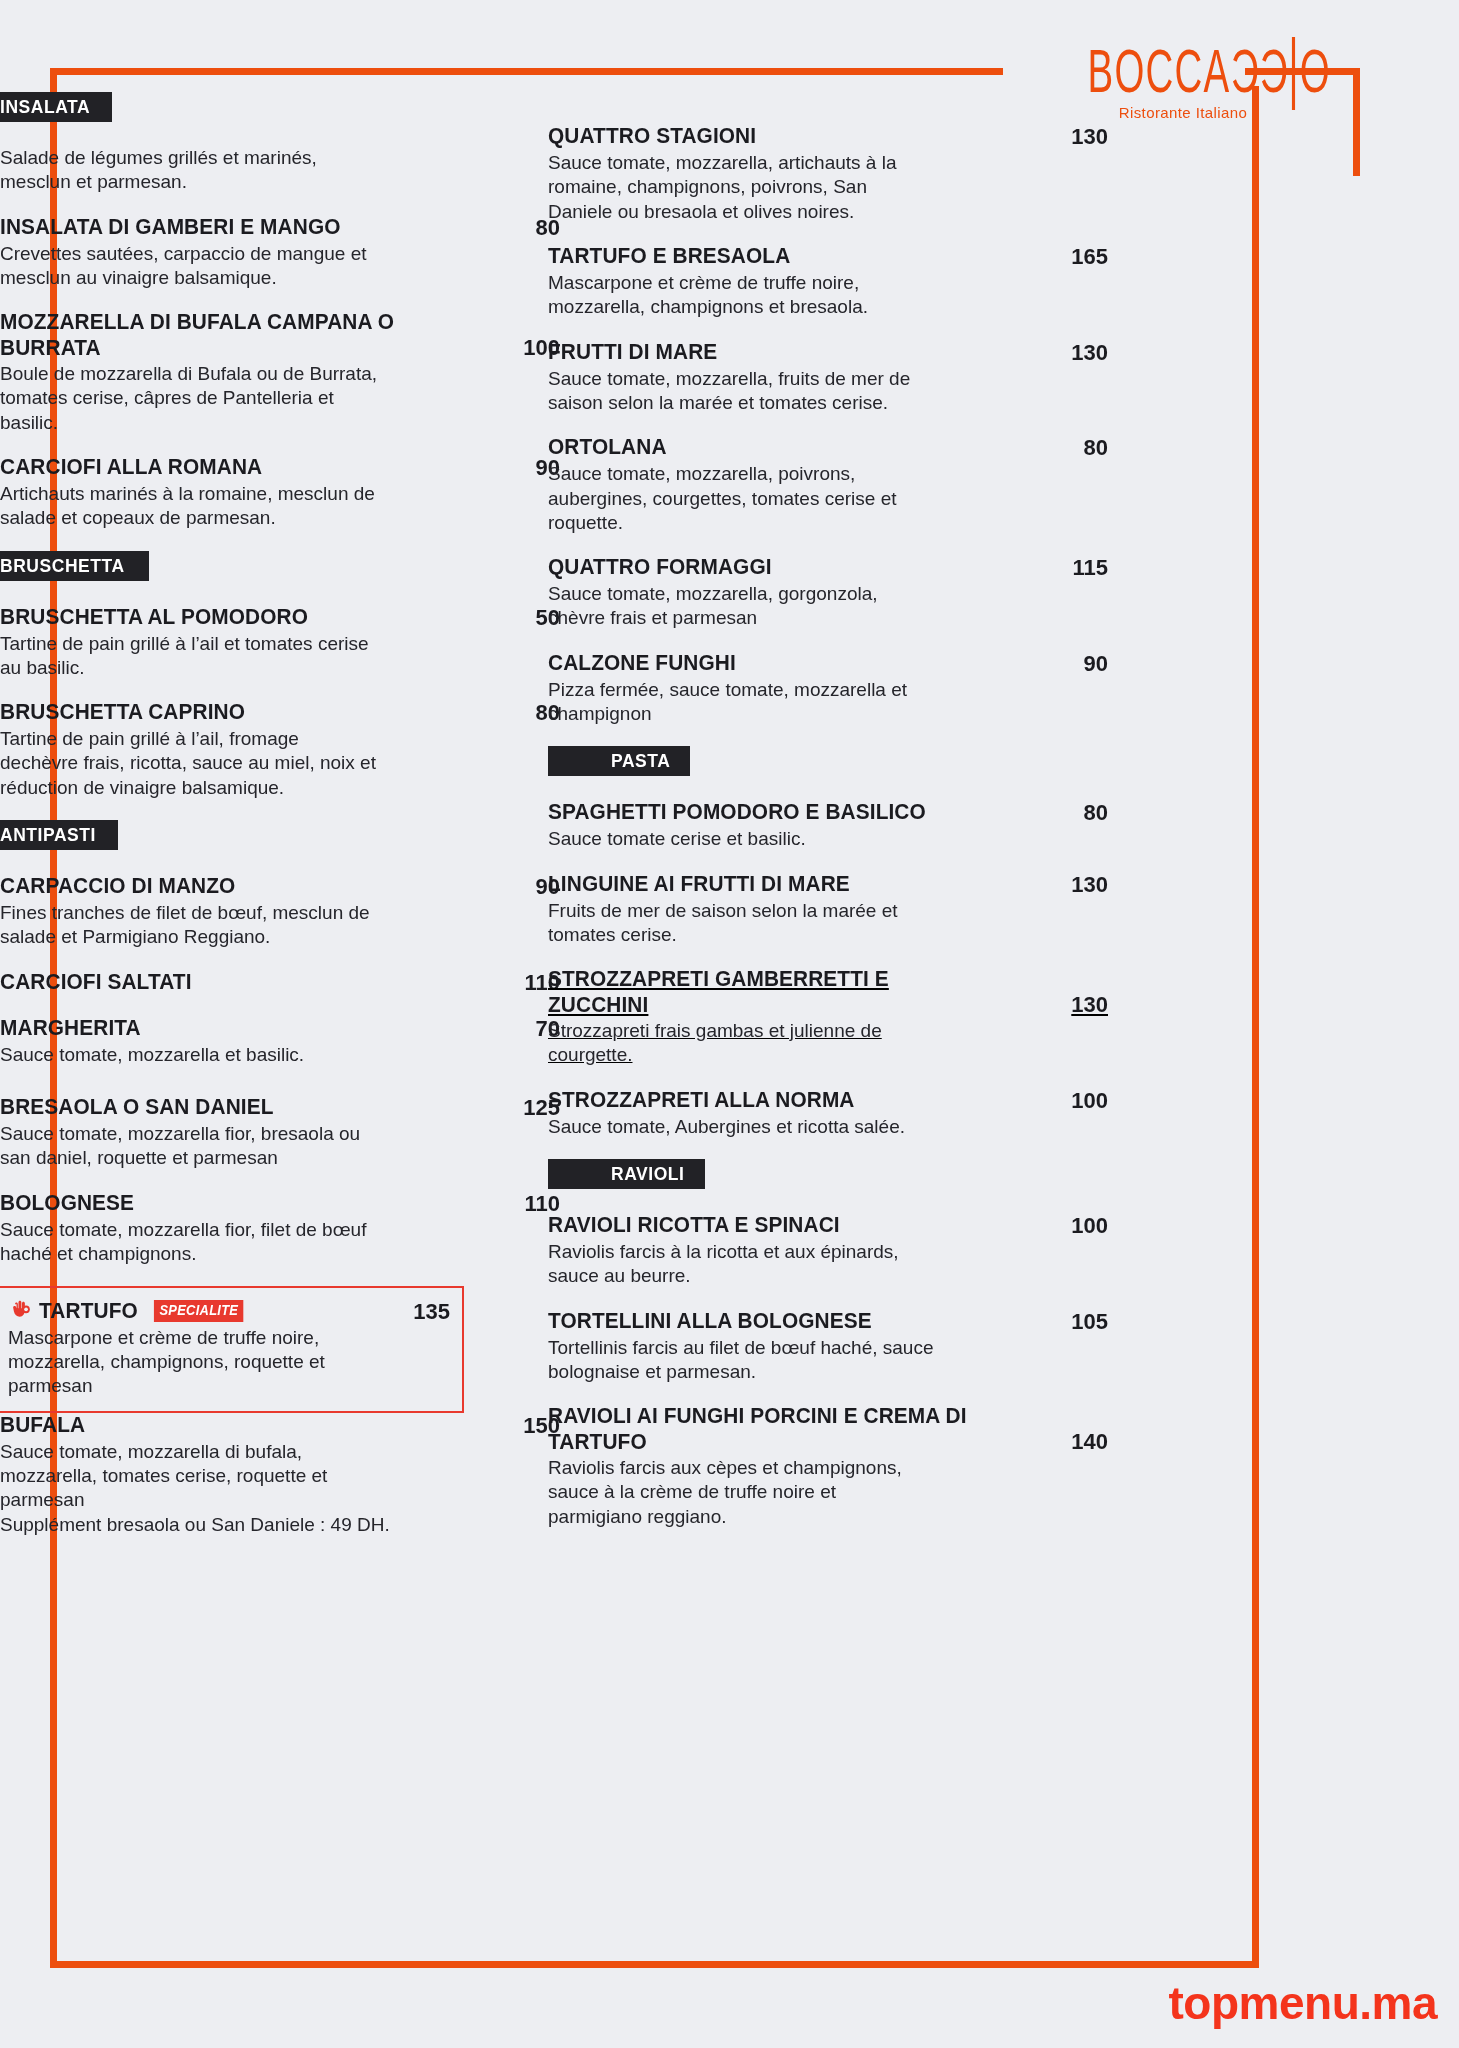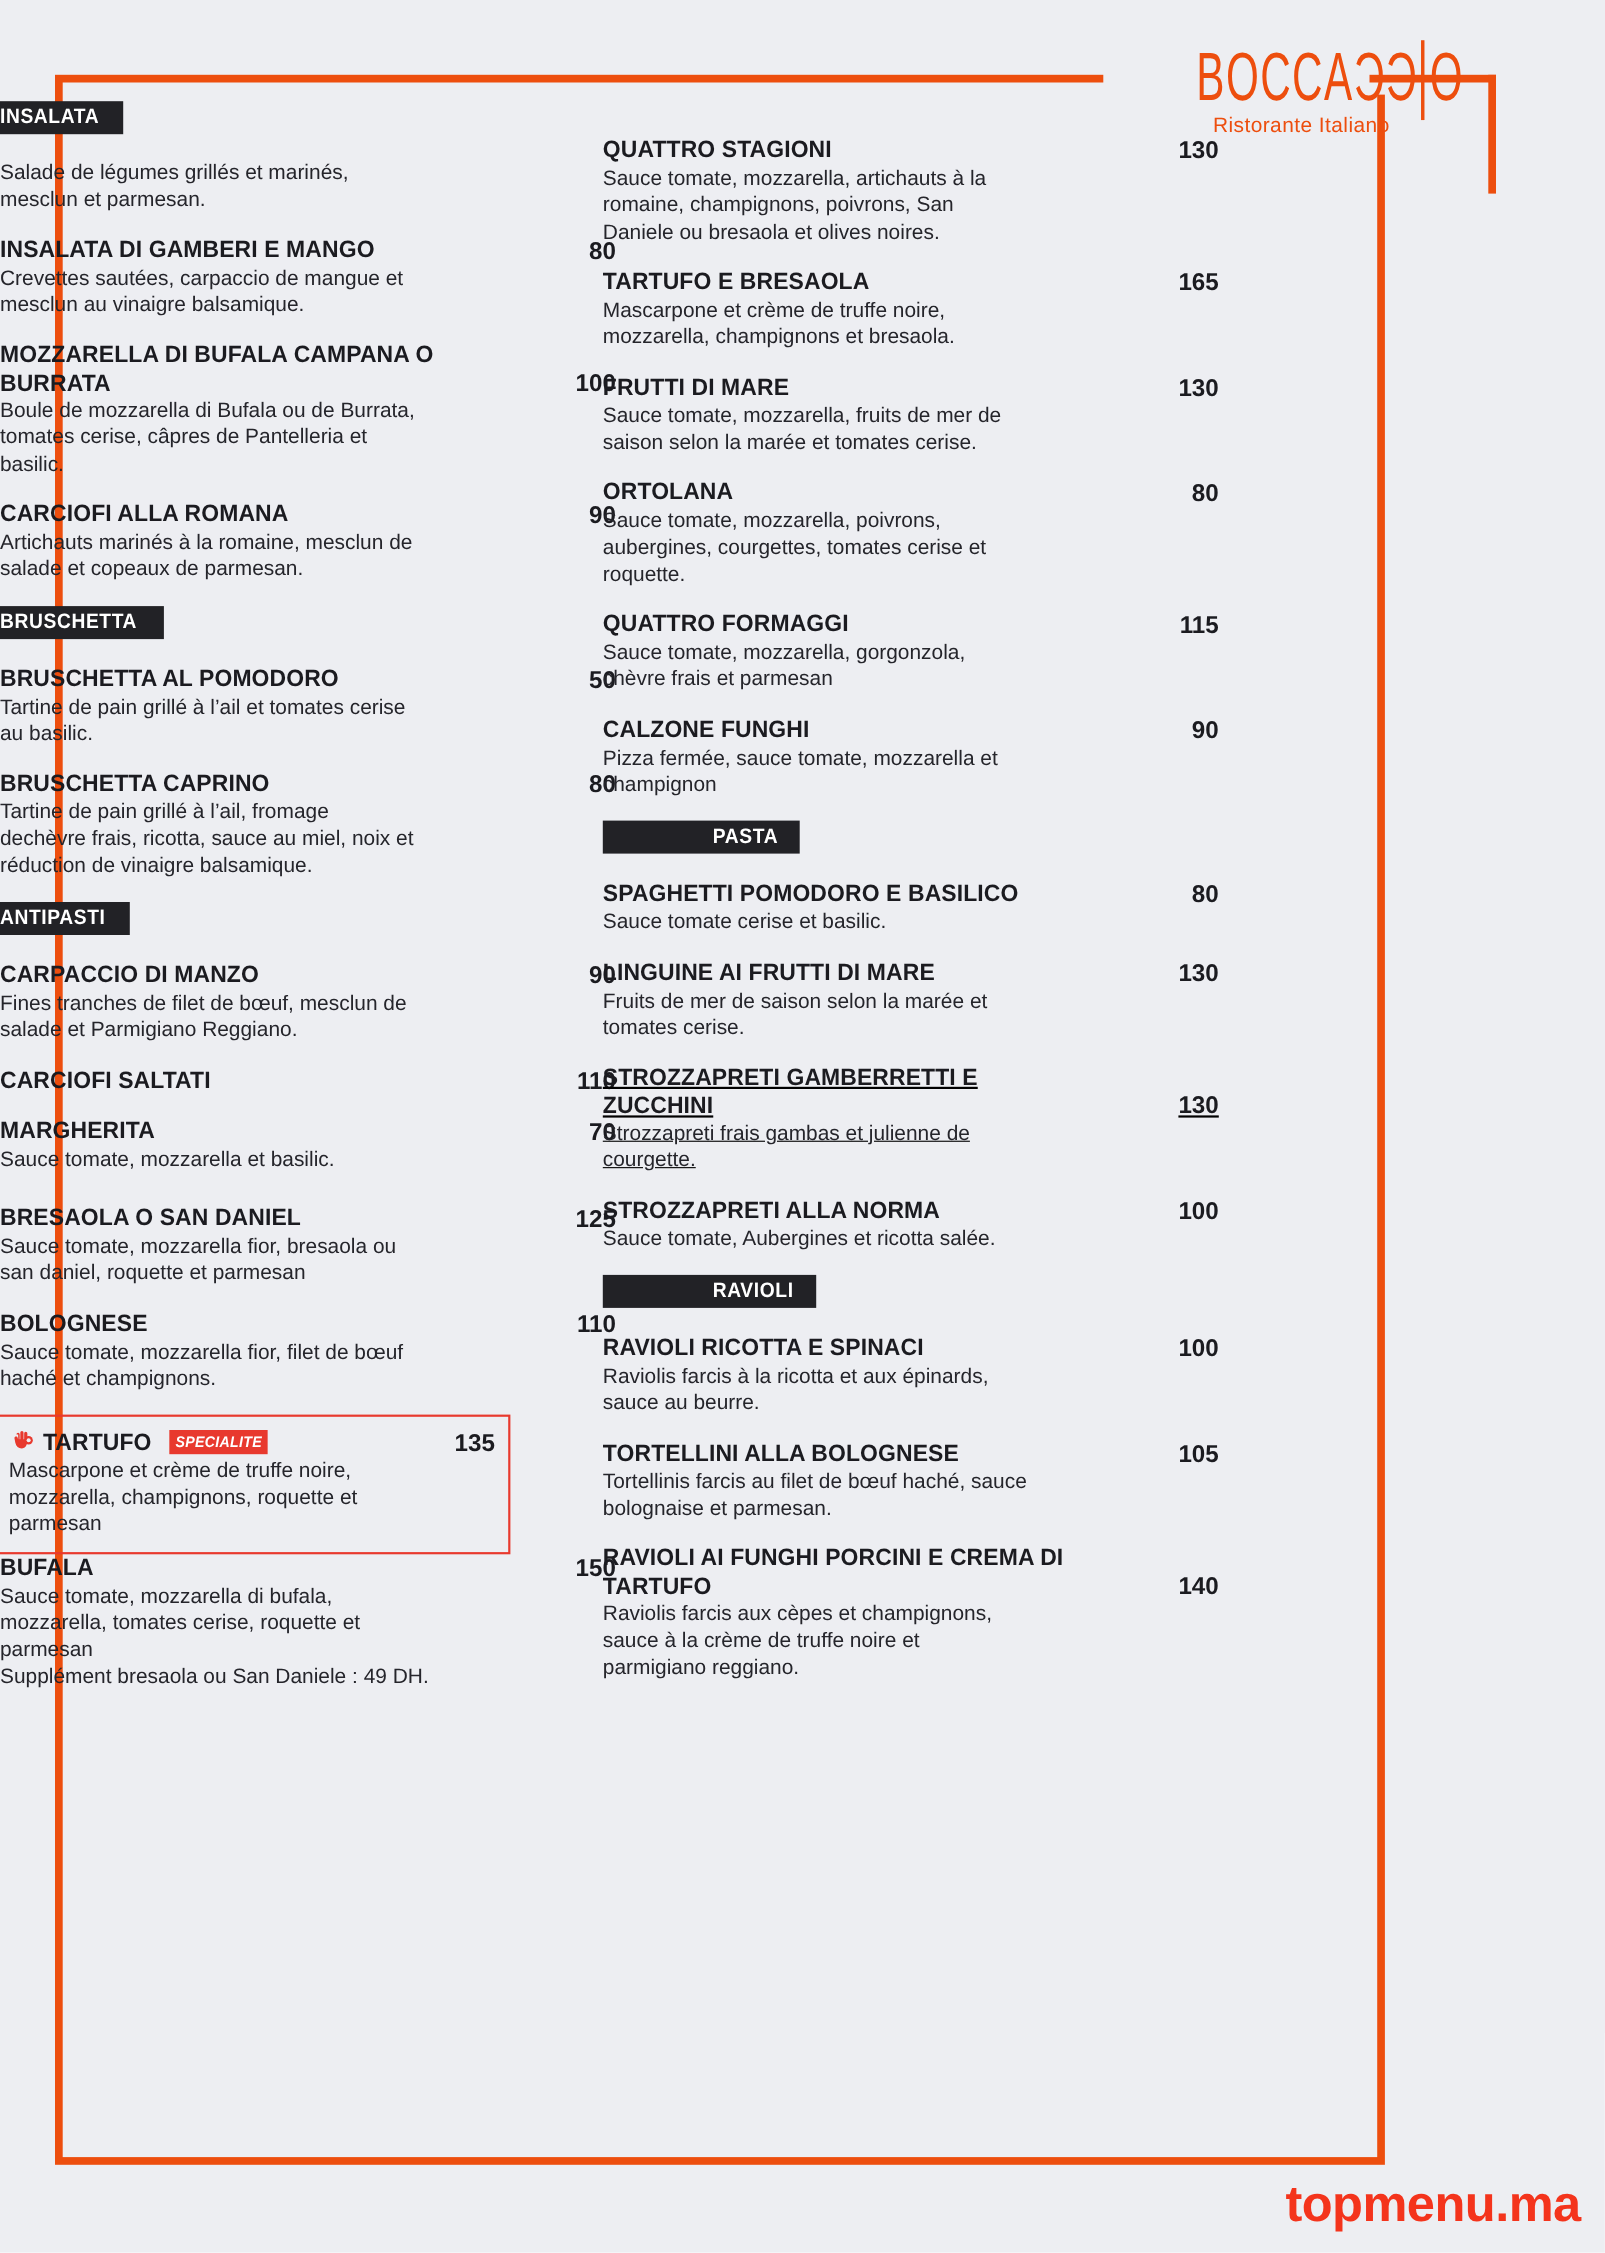--- a/index.html
+++ b/index.html
@@ -80,21 +80,21 @@
     display: inline-block;
     transform: scaleX(-1);
   }
   .logo-word .bar {
     display: inline-block;
     transform: scaleY(1.25);
     position: relative;
     top: -3px;
   }
   .logo-sub {
-    font-size: 19px;
+    font-size: 15px;
     color: #ed4e0e;
     letter-spacing: 0.4px;
     margin-top: 2px;
     font-family: "Liberation Sans", sans-serif;
   }
 
   
   .col {
     position: absolute;
     top: 92px;
@@ -115,21 +115,21 @@
     display: flex;
     align-items: center;
   }
   .sec-left .sec-bar {
     left: -300px;
     padding-left: 300px;
     padding-right: 14px;
   }
   .sec-right .sec-bar {
     left: 0px;
-    padding-left: 100px;
+    padding-left: 63px;
     padding-right: 14px;
   }
   .sec-label {
     color: #ffffff;
     font-size: 19px;
     font-weight: bold;
     letter-spacing: 0.6px;
     white-space: nowrap;
     transform: scaleX(0.92);
     transform-origin: left center;

